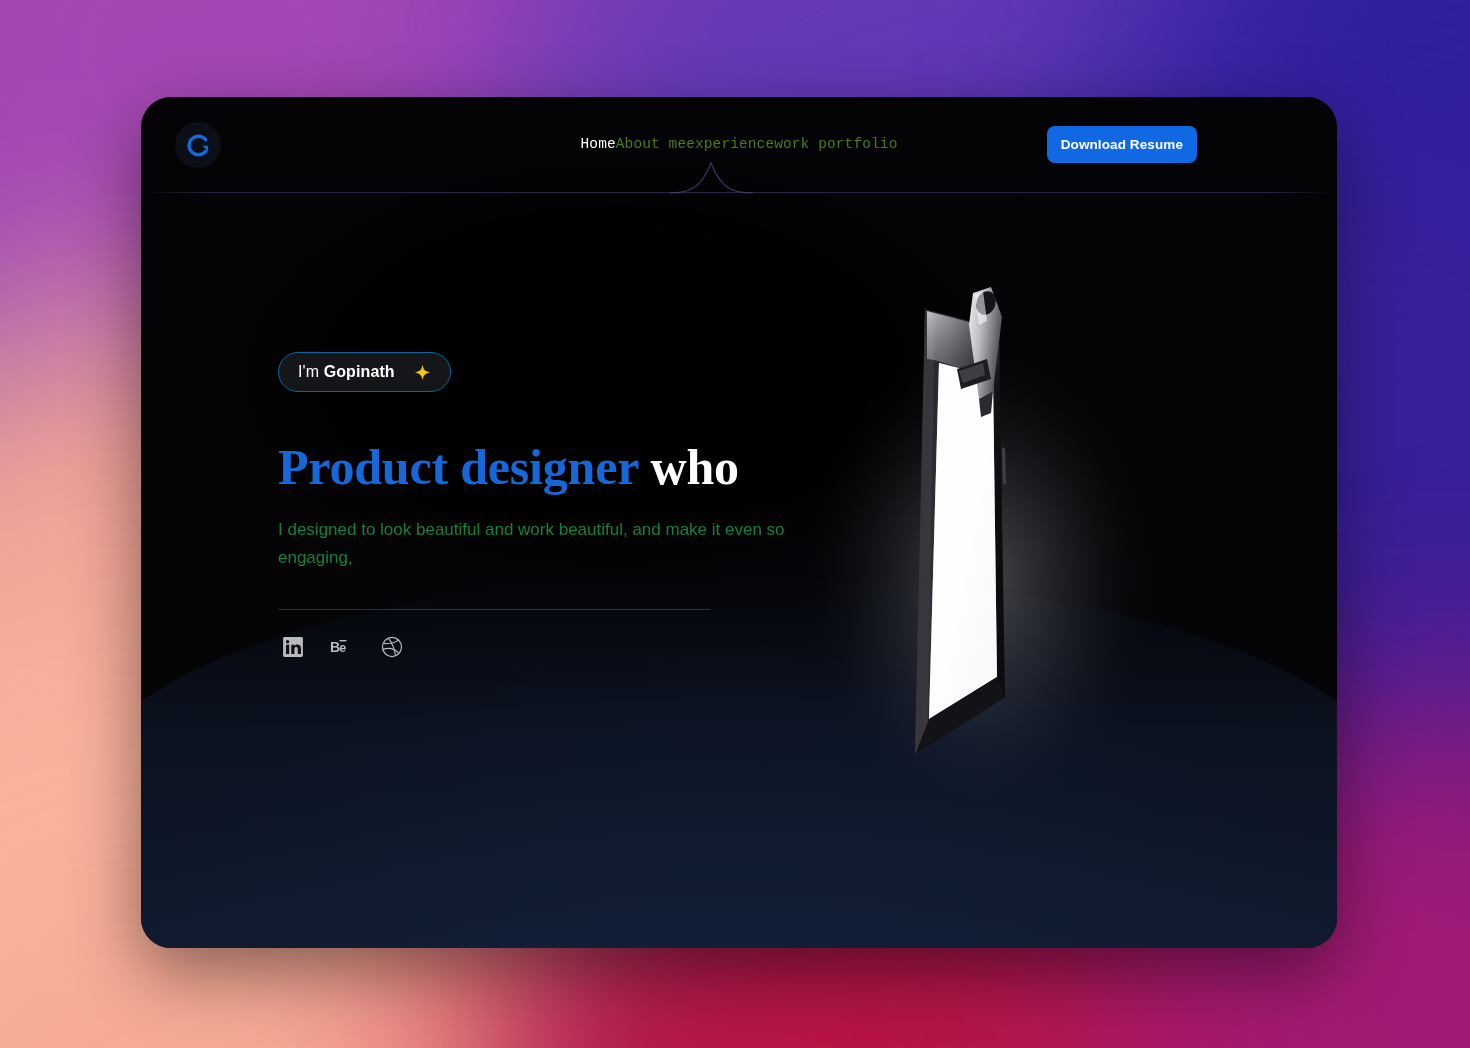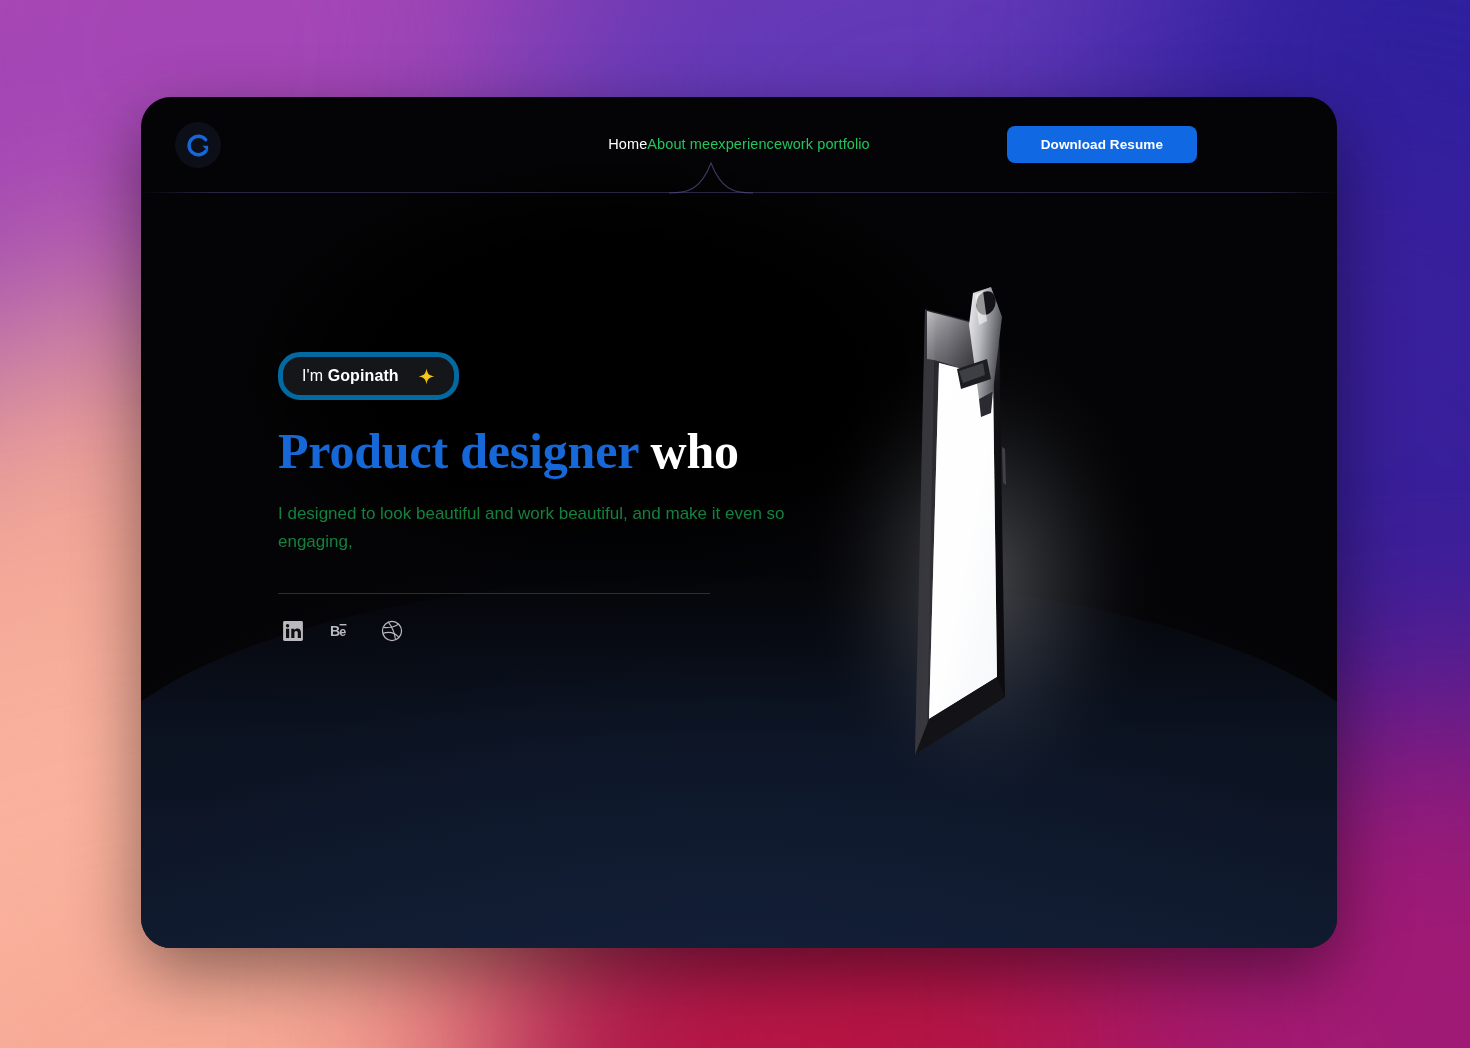--- a/index.html
+++ b/index.html
@@ -111,57 +111,58 @@
   .logo {
     width:46px; height:46px; border-radius:50%;
     background:#0d0f18;
     display:flex; align-items:center; justify-content:center;
     flex:0 0 auto;
   }
 
   .nav-links {
     position:absolute; left:50%; transform:translateX(-50%);
     display:flex; align-items:flex-start; 
-    top:50%; margin-top:-9px;
+    top:50%; margin-top:-9px;font-family:Liberation Mono, monospace;
   }
   .nav-link {
     font-size:14.5px; letter-spacing:.1px;
-    color:#22c55e; cursor:pointer; white-space:nowrap;
+    color:#4d7c0f; cursor:pointer; white-space:nowrap;
   }
   .nav-link.active { color:#ffffff; font-weight:400; }
 
   .resume-btn {
     position:absolute; right:140px; top:50%; margin-top:-19px;
     background:#1168e3;
     color:#fff; font-size:13.5px; font-weight:700;
-    padding:11px 34px; border:none; border-radius:8px;
+    padding:11px 14px; border:none; border-radius:8px;
     cursor:pointer; white-space:nowrap;
     letter-spacing:.1px;
   }
 
   
   .hero-content {
     position:absolute; left:137px; top:255px; z-index:4; width:620px;
   }
   .name-badge {
     display:inline-flex; align-items:center; gap:19px;
-    background:#15161a; border:5px solid #0369a1;
+    background:#15161a; border:1px solid #0369a1;
     border-radius:22px; padding:10px 19px;
     margin-bottom:24px;
   }
   .name-badge-text { font-size:16px; color:#ffffff; letter-spacing:.1px; }
   .name-badge-text b { font-weight:700; }
   .sparkle { display:block; width:17px; height:17px; }
 
   .headline {
     font-family:"Liberation Serif", serif;
     font-size:50px; line-height:1.08;
     color:#ffffff; font-weight:700;
     letter-spacing:-0.2px;
     margin-bottom:22px;
+    margin-top:24px;
   }
   .headline .accent { color:#1668d8; }
 
   .subtext {
     font-size:17px; line-height:1.63;
     color:#15803d; max-width:555px;
     margin-bottom:38px;
   }
 
   .social-divider {

